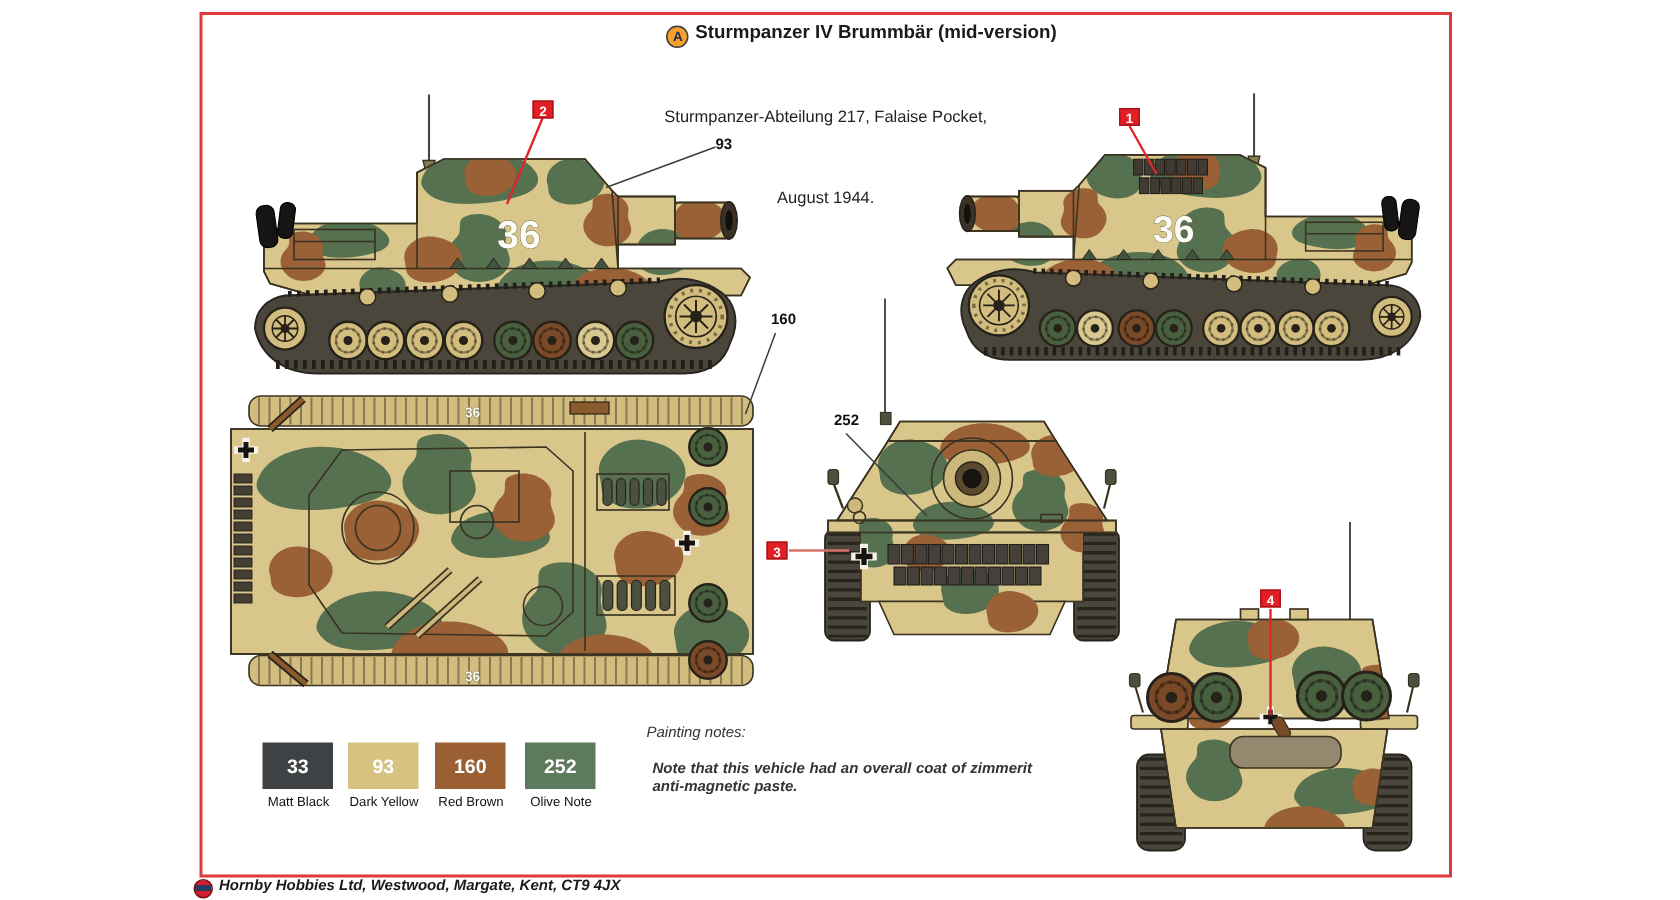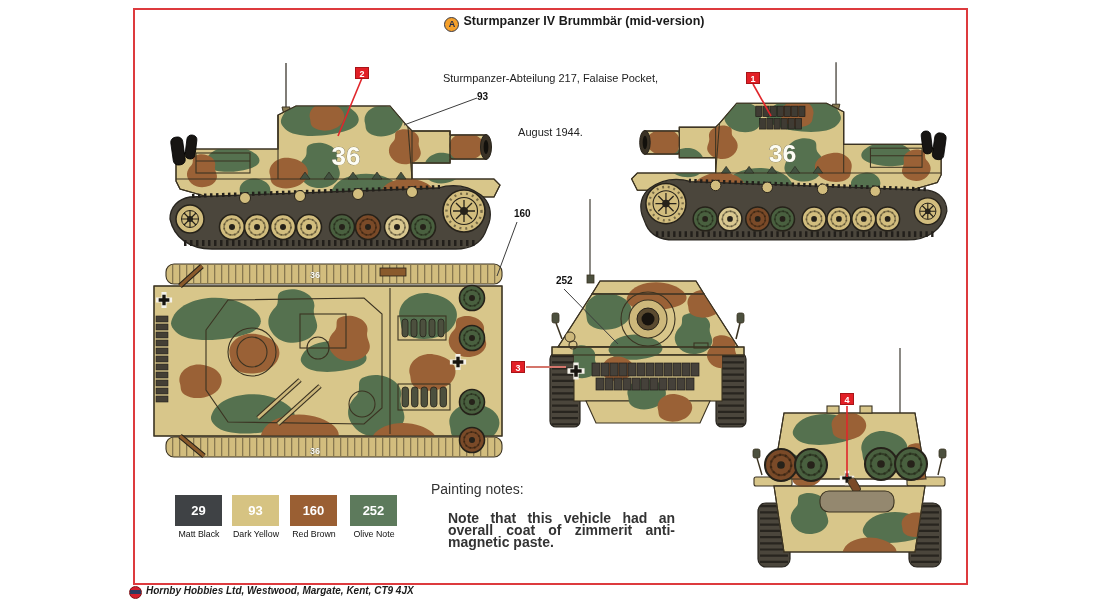--- a/index.html
+++ b/index.html
@@ -10,24 +10,24 @@
   .title-line1{font-size:12.5px;font-weight:bold;padding-left:48px;}
   .scheme-badge{display:inline-block;width:13px;height:13px;border-radius:50%;background:#f5a02b;border:1px solid #3a3a46;color:#202a4a;font-size:9px;font-weight:bold;line-height:13px;text-align:center;vertical-align:-2px;margin-right:4px;}
   .subtitle{font-size:11px;line-height:13.5px;color:#222;margin-top:40px;}
   
   .callout{position:absolute;width:14px;height:12px;color:#fff;font-size:9px;font-weight:bold;text-align:center;line-height:12px;z-index:6;border:1px solid #a81418;box-sizing:border-box;}
   .plabel{position:absolute;font-size:10px;font-weight:bold;color:#111;z-index:6;}
   
   .swatch{position:absolute;width:47px;height:31px;color:#fff;font-size:13px;font-weight:bold;text-align:center;line-height:31px;}
   .swlabel{position:absolute;width:62px;font-size:8.8px;font-weight:normal;text-align:center;color:#111;}
   
-  .notes{position:absolute;left:431px;top:483px;width:261px;color:#333;font-size:14px;line-height:12px;}
+  .notes{position:absolute;left:431px;top:483px;width:261px;color:#333;font-style:italic;font-size:10px;line-height:12px;}
   .notes .heading{margin:0 0 12px 0;}
   .notes .body{margin:0 0 12px 0;text-align:justify;}
-  .notes .note{margin:17px;font-weight:bold;text-align:justify;}
+  .notes .note{margin:4px;font-weight:bold;text-align:justify;}
   
   .footer-text{position:absolute;left:146px;top:585px;font-size:10px;font-weight:bold;color:#1a1a1a;font-style:italic;}
   .sheet-code{position:absolute;left:934px;top:615px;width:48px;text-align:right;font-size:10px;font-weight:bold;color:#1a1a1a;}
   .logo{position:absolute;left:129px;top:586px;width:11px;height:11px;border-radius:50%;border:1px solid #7e1016;background:linear-gradient(#d31f2d 30%,#2a3a60 30%,#2a3a60 62%,#d31f2d 62%);}
   
   svg.view{position:absolute;z-index:2;}
   svg.overlay{position:absolute;left:0;top:0;z-index:5;pointer-events:none;}
   .dy{fill:#d8c68a;}
   .wt{fill:#d2bd7e;}
   .ol{stroke:#3b3322;stroke-width:1.1;}
@@ -380,21 +380,21 @@
   <div class="callout" style="left: 746px; top: 72px; background-color: rgb(226, 31, 38);">1</div>
   <div class="callout" style="left: 355px; top: 67px; background-color: rgb(226, 31, 38);">2</div>
   <div class="callout" style="left: 511px; top: 361px; background-color: rgb(226, 31, 38);">3</div>
   <div class="callout" style="left: 840px; top: 393px; background-color: rgb(226, 31, 38);">4</div>
 
   <div class="plabel" style="left:477px;top:91px">93</div>
   <div class="plabel" style="left:514px;top:208px">160</div>
   <div class="plabel" style="left:556px;top:275px">252</div>
 
   <div>
-    <div class="swatch" style="left: 175px; top: 495px; background-color: rgb(63, 66, 69);">29</div>
+    <div class="swatch" style="left: 175px; top: 495px; background-color: rgb(63, 66, 69);">33</div>
     <div class="swlabel" style="left:168px;top:529px">Matt Black</div>
     <div class="swatch" style="left: 232px; top: 495px; background-color: rgb(214, 195, 130);">93</div>
     <div class="swlabel" style="left:225px;top:529px">Dark Yellow</div>
     <div class="swatch" style="left: 290px; top: 495px; background-color: rgb(154, 95, 51);">160</div>
     <div class="swlabel" style="left:283px;top:529px">Red Brown</div>
     <div class="swatch" style="left: 350px; top: 495px; background-color: rgb(93, 122, 92);">252</div>
     <div class="swlabel" style="left:343px;top:529px">Olive Note</div>
   </div>
 
   <div class="notes">

